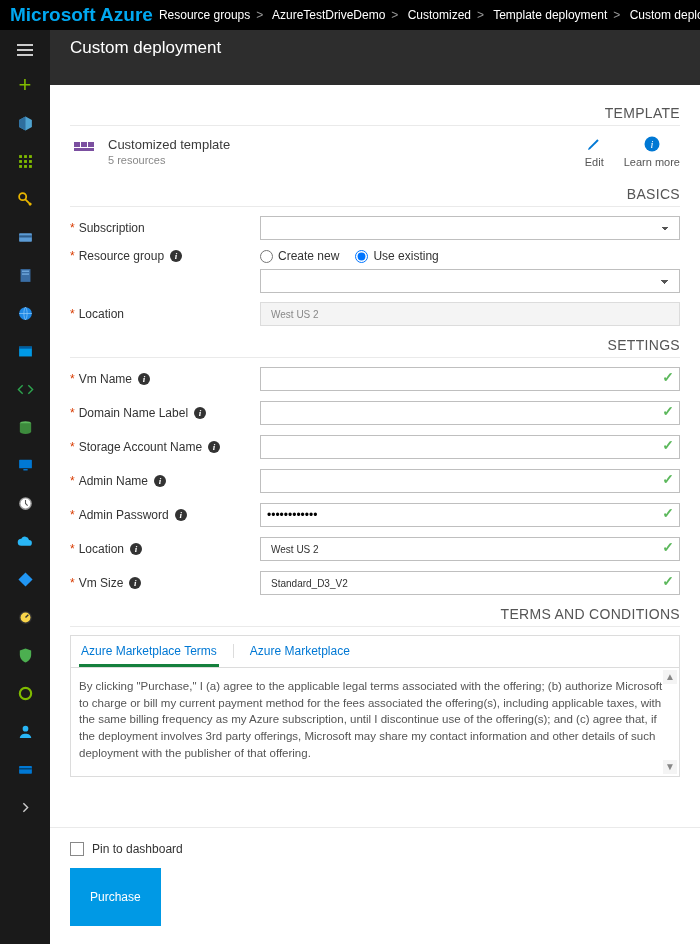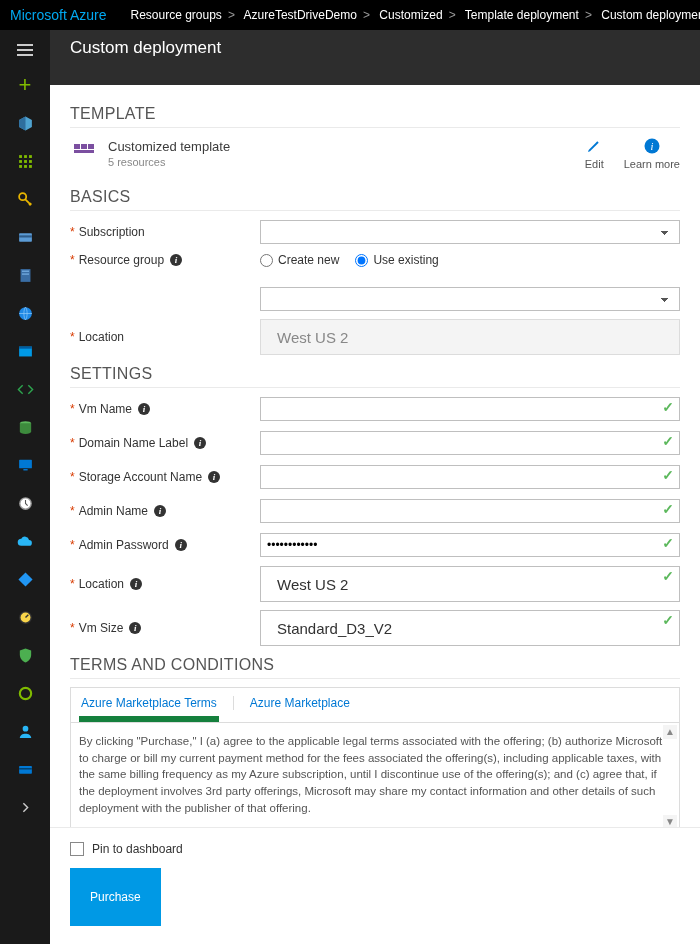--- a/index.html
+++ b/index.html
@@ -1,40 +1,40 @@
 <!DOCTYPE html>
 <html><head>
 <meta charset="utf-8">
 <style>
 * { box-sizing: border-box; margin: 0; padding: 0; }
 body { font-family: "Segoe UI", Arial, sans-serif; font-size: 12px; color: #323232; background: #fff; width: 700px; overflow: hidden; }
 
 .topbar { background: #000; height: 30px; display: flex; align-items: center; padding: 0 10px; white-space: nowrap; overflow: hidden; }
-.brand { color: #00a8f0; font-size: 14px; font-weight: 400; margin-right: 24px; }
+.brand { color: #00a8f0; font-size: 19px; font-weight: 700; margin-right: 6px; }
 .crumb { color: #fff; font-size: 12px; }
 .crumb .sep { color: #999; margin: 0 6px; }
 
 .shell { display: flex; height: calc(944px - 30px); }
 .leftbar { width: 50px; background: #1a1a1a; display: flex; flex-direction: column; align-items: center; padding-top: 4px; }
 .hamburger { width: 50px; height: 32px; display: flex; align-items: center; justify-content: center; cursor: pointer; }
 .hamburger div { width: 16px; height: 2px; background: #ccc; position: relative; }
 .hamburger div::before, .hamburger div::after { content:""; position:absolute; left:0; width:16px; height:2px; background:#ccc; }
 .hamburger div::before { top:-5px; } .hamburger div::after { top:5px; }
 .nav-icon { width: 50px; height: 38px; display: flex; align-items: center; justify-content: center; cursor: pointer; }
 .nav-icon svg { width: 17px; height: 17px; }
 .plus { color: #7fba00; font-size: 22px; }
 
 .blade-header { background: #2d2d2d; height: 55px; padding: 8px 20px; flex-shrink: 0; }
 .blade-title { color: #fff; font-size: 17px; font-weight: 300; }
 .blade-sub { color: #999; font-size: 11px; }
 
 .content { flex: 1; display: flex; flex-direction: column; }
 .scroll { background: #fff; padding: 16px 20px 0 20px; overflow-y: auto; flex: 1; }
 
-.section-head { font-size: 16px; color: #555; letter-spacing: 0.3px; margin: 10px 0 8px 0; border-bottom: 1px solid #eaeaea; padding-bottom: 4px; }
+.section-head { font-size: 14px; color: #555; letter-spacing: 0.3px; margin: 10px 0 8px 0; border-bottom: 1px solid #eaeaea; padding-bottom: 4px; text-align: right; }
 .section-head.first { margin-top: 4px; }
 
 .template-row { display: flex; align-items: center; margin: 7px 0 18px 0; }
 .template-icon { width: 28px; height: 28px; margin-right: 10px; display:flex; align-items:center; justify-content:center; }
 .template-icon svg { width:24px; height:24px; }
 .template-label { flex: 1; }
 .template-name { color: #3b3b3b; font-size: 13px; }
 .template-sub { color: #888; font-size: 11px; margin-top: 2px; }
 .template-actions { display: flex; gap: 20px; }
 .t-action { text-align: center; cursor: pointer; }
@@ -46,41 +46,41 @@
 .req { color: #d83b01; margin-right: 4px; }
 .info-icon { width: 12px; height: 12px; border-radius: 50%; background: #333; color: #fff; font-size: 9px; display: inline-flex; align-items:center; justify-content:center; margin-left: 6px; font-weight: bold; font-style: italic; font-family: Georgia, serif; }
 .form-control { flex: 1; }
 .select, .text-input { width: 100%; height: 24px; border: 1px solid #bfbfbf; background: #fff; font-size: 12px; padding: 0 6px; }
 .select { appearance: none; background-image: linear-gradient(45deg, transparent 50%, #555 50%), linear-gradient(135deg, #555 50%, transparent 50%); background-position: calc(100% - 14px) 10px, calc(100% - 10px) 10px; background-size: 4px 4px, 4px 4px; background-repeat: no-repeat; padding-right: 24px; }
 .select.disabled { background-color: #f4f4f4; color: #888; border-color: #dcdcdc; }
 .valid-wrap { position: relative; }
 .valid-wrap::after { content:"✓"; position:absolute; right:6px; top:2px; color:#5cb85c; font-size:14px; font-weight:bold; }
 .valid-wrap .text-input, .valid-wrap .select-like { padding-right: 24px; }
 
-.radios { font-size: 12px; color: #333; display:flex; gap: 16px; margin-bottom:20px;}
+.radios { font-size: 12px; color: #333; display:flex; gap: 16px; margin-bottom:6px;}
 .radios label { display:flex; align-items:center; gap:5px; cursor:pointer; }
 .radios input { margin:0; }
 
 .terms-tabs { border:1px solid #dcdcdc; border-bottom:none; display:flex; font-size:12px; padding: 6px 8px 0 8px; gap: 14px; background: #fff; }
 .terms-tab { color:#0078d4; padding: 2px 2px 6px 2px; cursor:pointer; }
-.terms-tab.active { border-bottom: 6px solid #15803d; }
+.terms-tab.active { border-bottom: 3px solid #15803d; }
 .terms-tab-divider { width:1px; background:#dcdcdc; height:14px; margin-top:2px; }
 .terms-box { border:1px solid #dcdcdc; padding:10px 8px; font-size:11.5px; color:#555; line-height:1.45; height:110px; overflow:hidden; position:relative; }
 .terms-scroll { position:absolute; right:2px; top:2px; bottom:2px; width:14px; display:flex; flex-direction:column; align-items:center; justify-content:space-between; }
 .terms-scroll .sbtn { width:14px; height:14px; display:flex; align-items:center; justify-content:center; color:#888; font-size:10px; background:#f4f4f4; cursor:pointer; }
 
 .agree-row { margin: 14px 0 20px 0; display:flex; align-items:center; gap:8px; font-size:12px; }
 .agree-row input { width:14px; height:14px; }
 
 .footer { border-top: 1px solid #eaeaea; padding: 14px 20px 18px 20px; background:#fff; }
 .pin-row { display:flex; align-items:center; gap:8px; font-size:12px; color:#333; margin-bottom: 12px; }
 .pin-row .chk { width:14px; height:14px; border:1px solid #888; display:inline-block; }
 .purchase { background:#0099e5; color:#fff; border:none; padding:22px 20px; font-size:12px; cursor:pointer; }
 
-.select-like { width:100%; height:36px; border:1px solid #bfbfbf; display:flex; align-items:center; padding:0 16px; font-size:15px; background:#fff; }
+.select-like { width:100%; height:24px; border:1px solid #bfbfbf; display:flex; align-items:center; padding:0 10px; font-size:10px; background:#fff; }
 </style>
 </head>
 <body>
 
 <div class="topbar">
   <span class="brand">Microsoft Azure</span>
   <span class="crumb">
     <span>Resource groups</span><span class="sep">&gt;</span>
     <span>AzureTestDriveDemo</span><span class="sep">&gt;</span>
     <span>Customized</span><span class="sep">&gt;</span>

